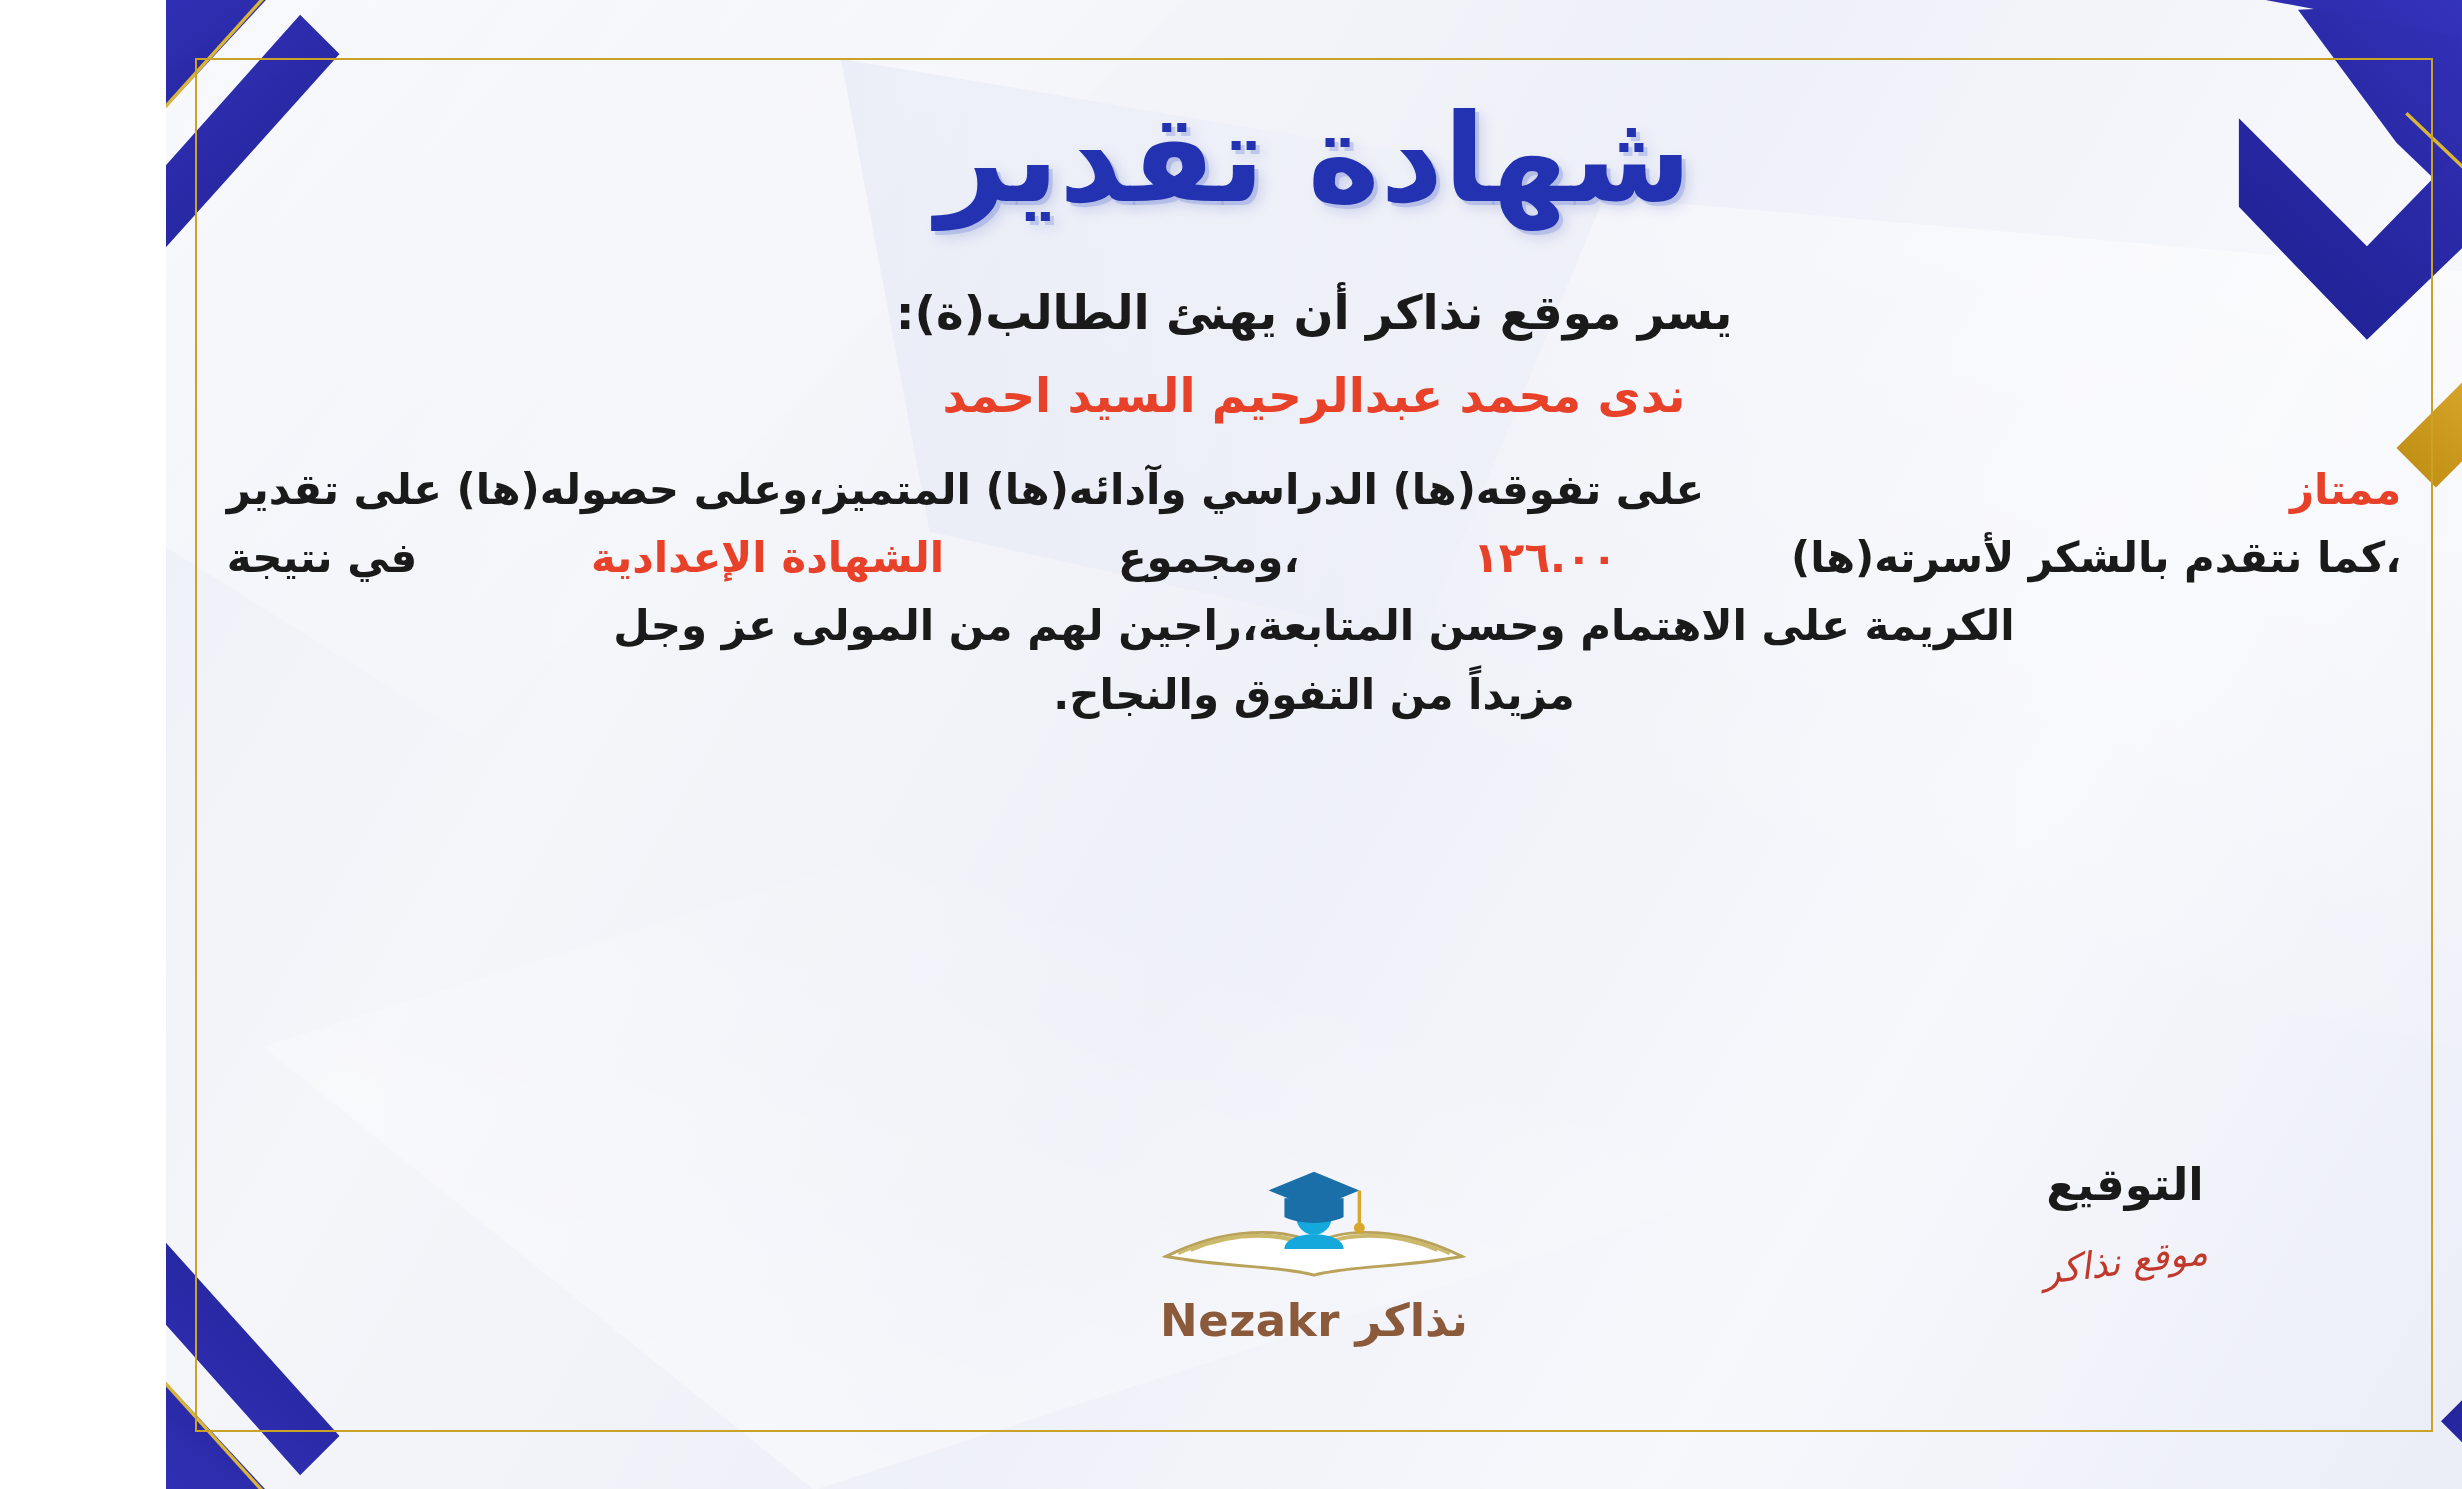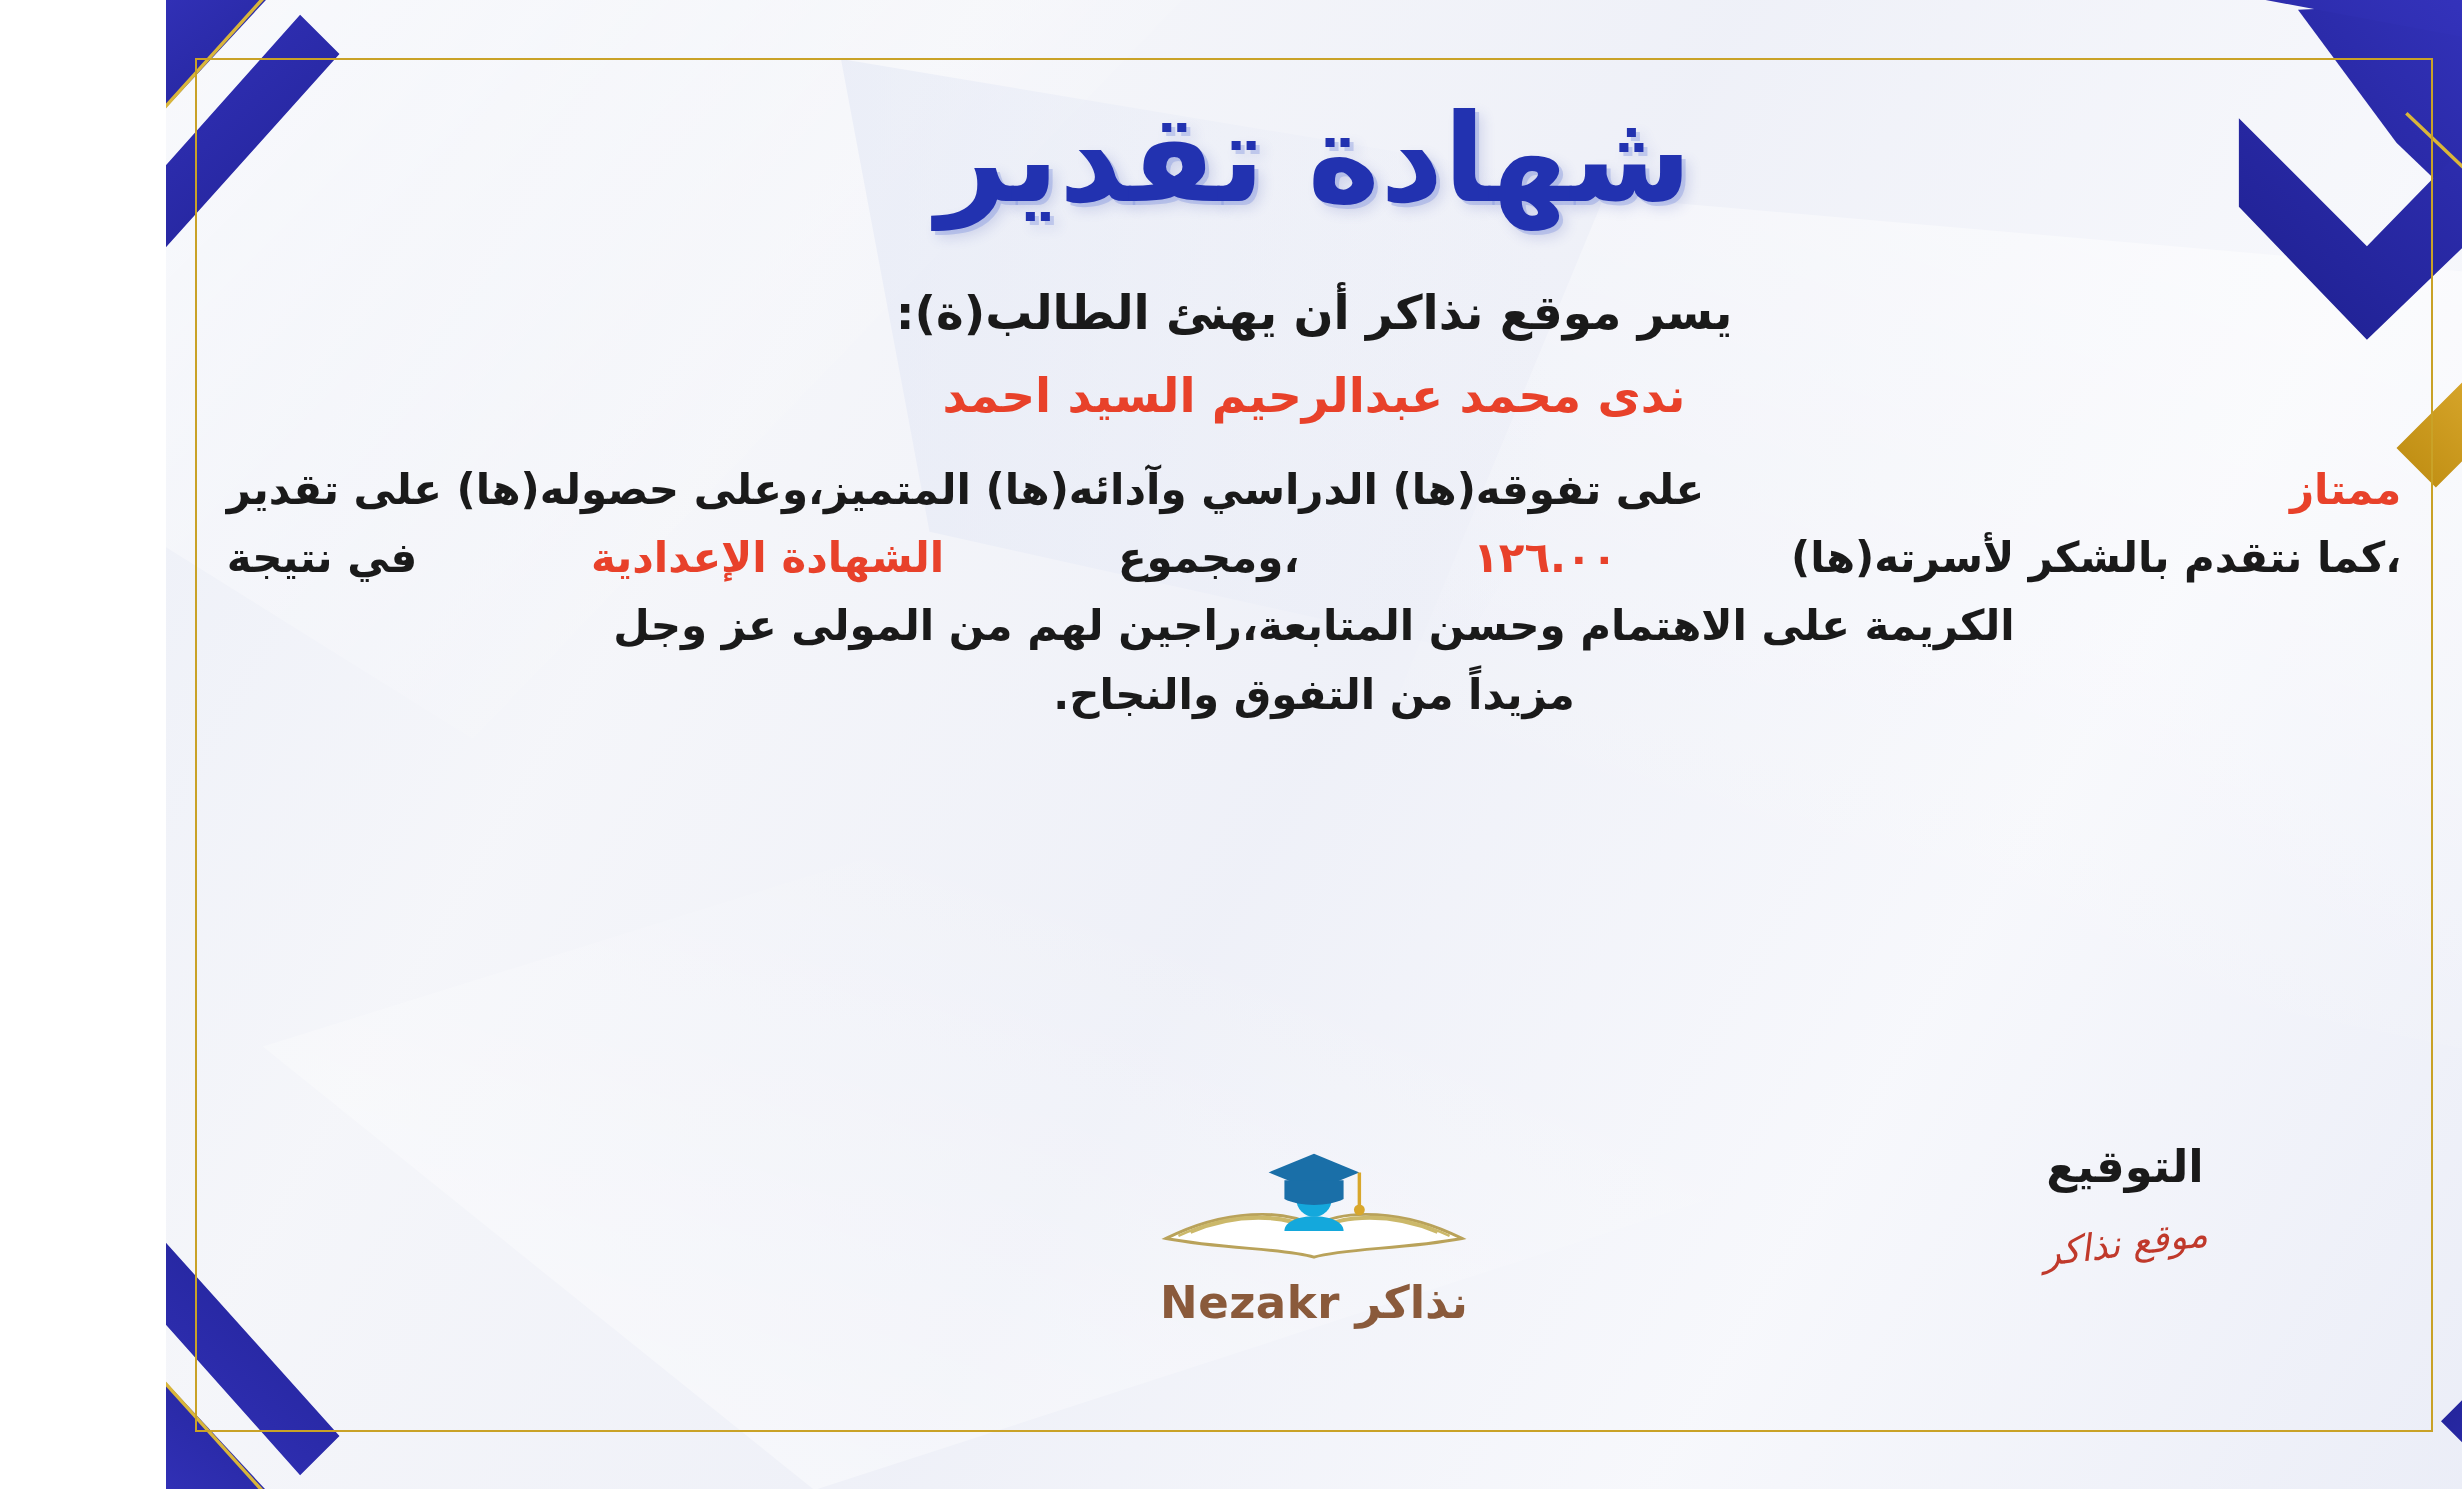--- a/index.html
+++ b/index.html
@@ -125,21 +125,21 @@
     display: flex;
     justify-content: space-between;
     width: 100%;
   }
   .line-center { text-align: center; }
 
   .footer {
     position: absolute;
     left: 0;
     right: 0;
-    bottom: 20px;
+    bottom: 2px;
     height: 276px;
   }
 
   .signature-block {
     position: absolute;
     right: 163px;
     top: 19.7px;
     text-align: center;
     width: 256px;
   }

